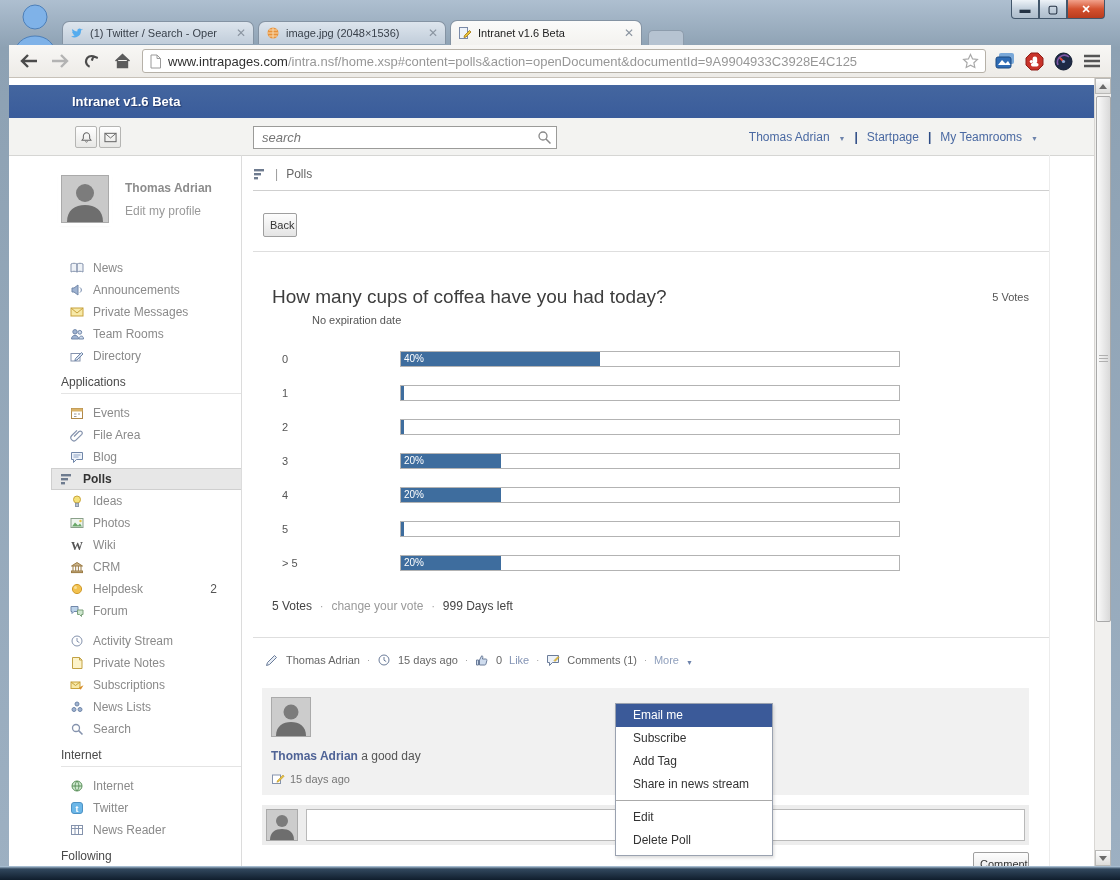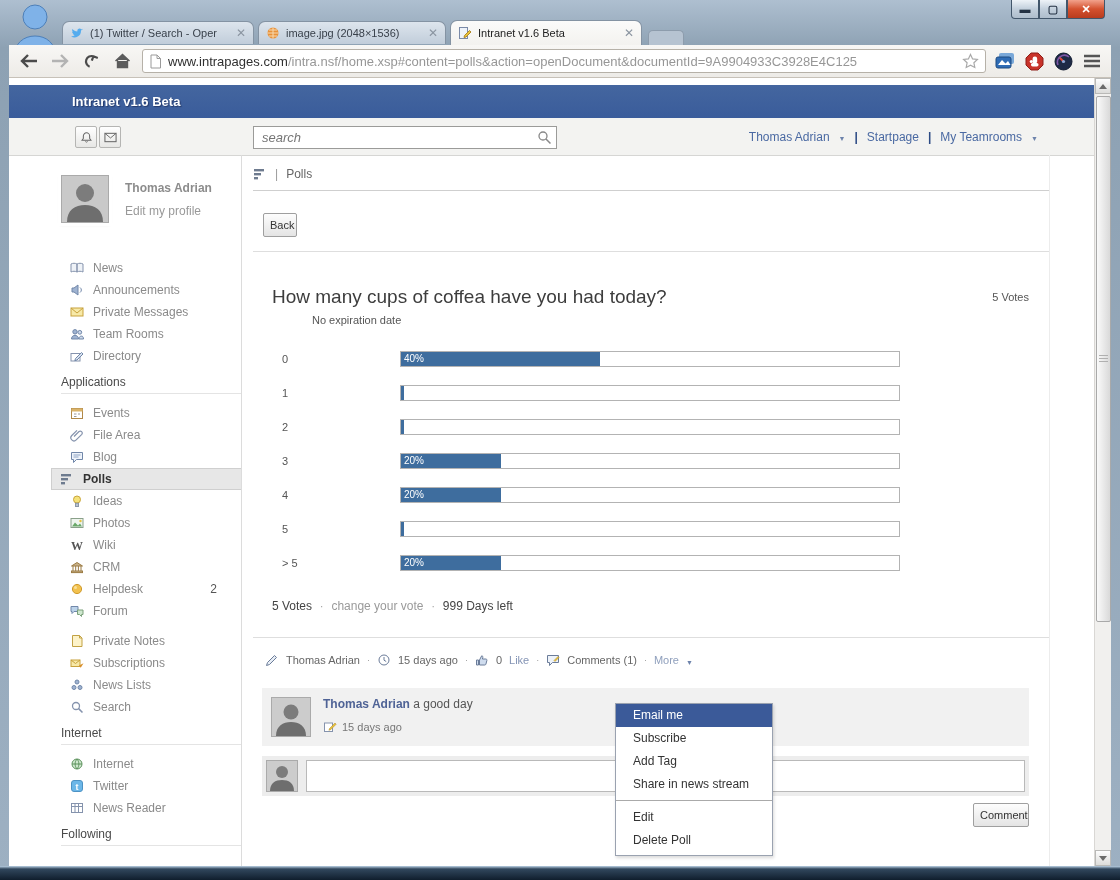--- a/index.html
+++ b/index.html
@@ -81,21 +81,21 @@
   .ptrack{width:498px;height:14px;border:1px solid #b3b3b3;background:#fff;}
   .pfill{height:100%;background:#3e6d9e;color:#fff;font-size:10px;line-height:14px;padding-left:3px;box-sizing:border-box;white-space:nowrap;overflow:hidden;}
   .vrow{margin:28px 0 0 19px;font-size:12px;color:#444;display:flex;gap:8px;align-items:center;}
   .vrow .dot{color:#999;font-size:10px;}
   .vrow .lnk{color:#9a9a9a;cursor:pointer;}
   .hr3{margin-top:24px;border-bottom:1px solid #dedede;}
   .social{margin:15px 0 0 12px;display:flex;align-items:center;gap:7px;font-size:11px;color:#666;}
   .social .dot{color:#999;font-size:9px;}
   .social .lk{color:#8494b5;cursor:pointer;}
   .social .more{color:#90a0bd;cursor:pointer;}
-  .ccard{margin:21px 20px 0 9px;background:#f1f1f1;padding:9px;display:flex;gap:12px;}
+  .ccard{margin:21px 20px 0 9px;background:#f1f1f1;padding:9px;display:flex;gap:12px;flex-direction:column;}
   .avatar.mid{width:38px;height:38px;}
   .avatar.sml{width:30px;height:30px;}
   .cname{font-size:12px;}
   .cname b{color:#4f6396;cursor:pointer;}
   .cname span{color:#555;}
   .ctime{margin-top:9px;font-size:11px;color:#777;display:flex;align-items:center;gap:5px;}
   .cinput{margin:10px 20px 0 9px;background:#ededed;padding:4px;display:flex;gap:8px;align-items:center;}
   .cinput input{flex:1;height:28px;border:1px solid #b9b9b9;background:#fff;outline:none;font-family:"Liberation Sans",sans-serif;}
   .cbrow{margin:7px 20px 0 0;text-align:right;}
   .commentbtn{width:56px;height:24px;background:linear-gradient(#fdfdfd,#e4e4e4);border:1px solid #9f9f9f;
@@ -384,20 +384,27 @@
             <path d="M1 2.5h7v5H4l-2 2v-2H1z" fill="#bcd3ea" stroke="#7187a9"></path>
             <path d="M7.5 6h5.5v4.5h-1.5v2l-2-2h-2z" fill="#cfe7cf" stroke="#7ba07b"></path>
           </svg>
         <span>Forum</span>
       </div>
 
       <div class="gap"></div>
 
       <div class="sitem">
         <svg class="si" viewBox="0 0 14 14">
+            <circle cx="7" cy="7" r="5" fill="#fff" stroke="#8593ad"></circle>
+            <path d="M7 4v3.2l2.4 1.4" fill="none" stroke="#8593ad"></path>
+          </svg>
+        <span>Activity Stream</span>
+      </div>
+      <div class="sitem">
+        <svg class="si" viewBox="0 0 14 14">
             <path d="M2.5 1.5h7L12 4v8.5H2.5z" fill="#fdf3c9" stroke="#c2a244"></path>
             <path d="M9.5 1.5V4H12" fill="none" stroke="#c2a244"></path>
           </svg>
         <span>Private Notes</span>
       </div>
       <div class="sitem">
         <svg class="si" viewBox="0 0 14 14">
             <rect x="1" y="4" width="9" height="6.5" fill="#f7e9a8" stroke="#c8a23c"></rect>
             <path d="M1 4l4.5 3.5L10 4" fill="none" stroke="#c8a23c"></path>
             <path d="M9 9.5l4.5-2.2-2.8 4.4z" fill="#d98f2b"></path>

